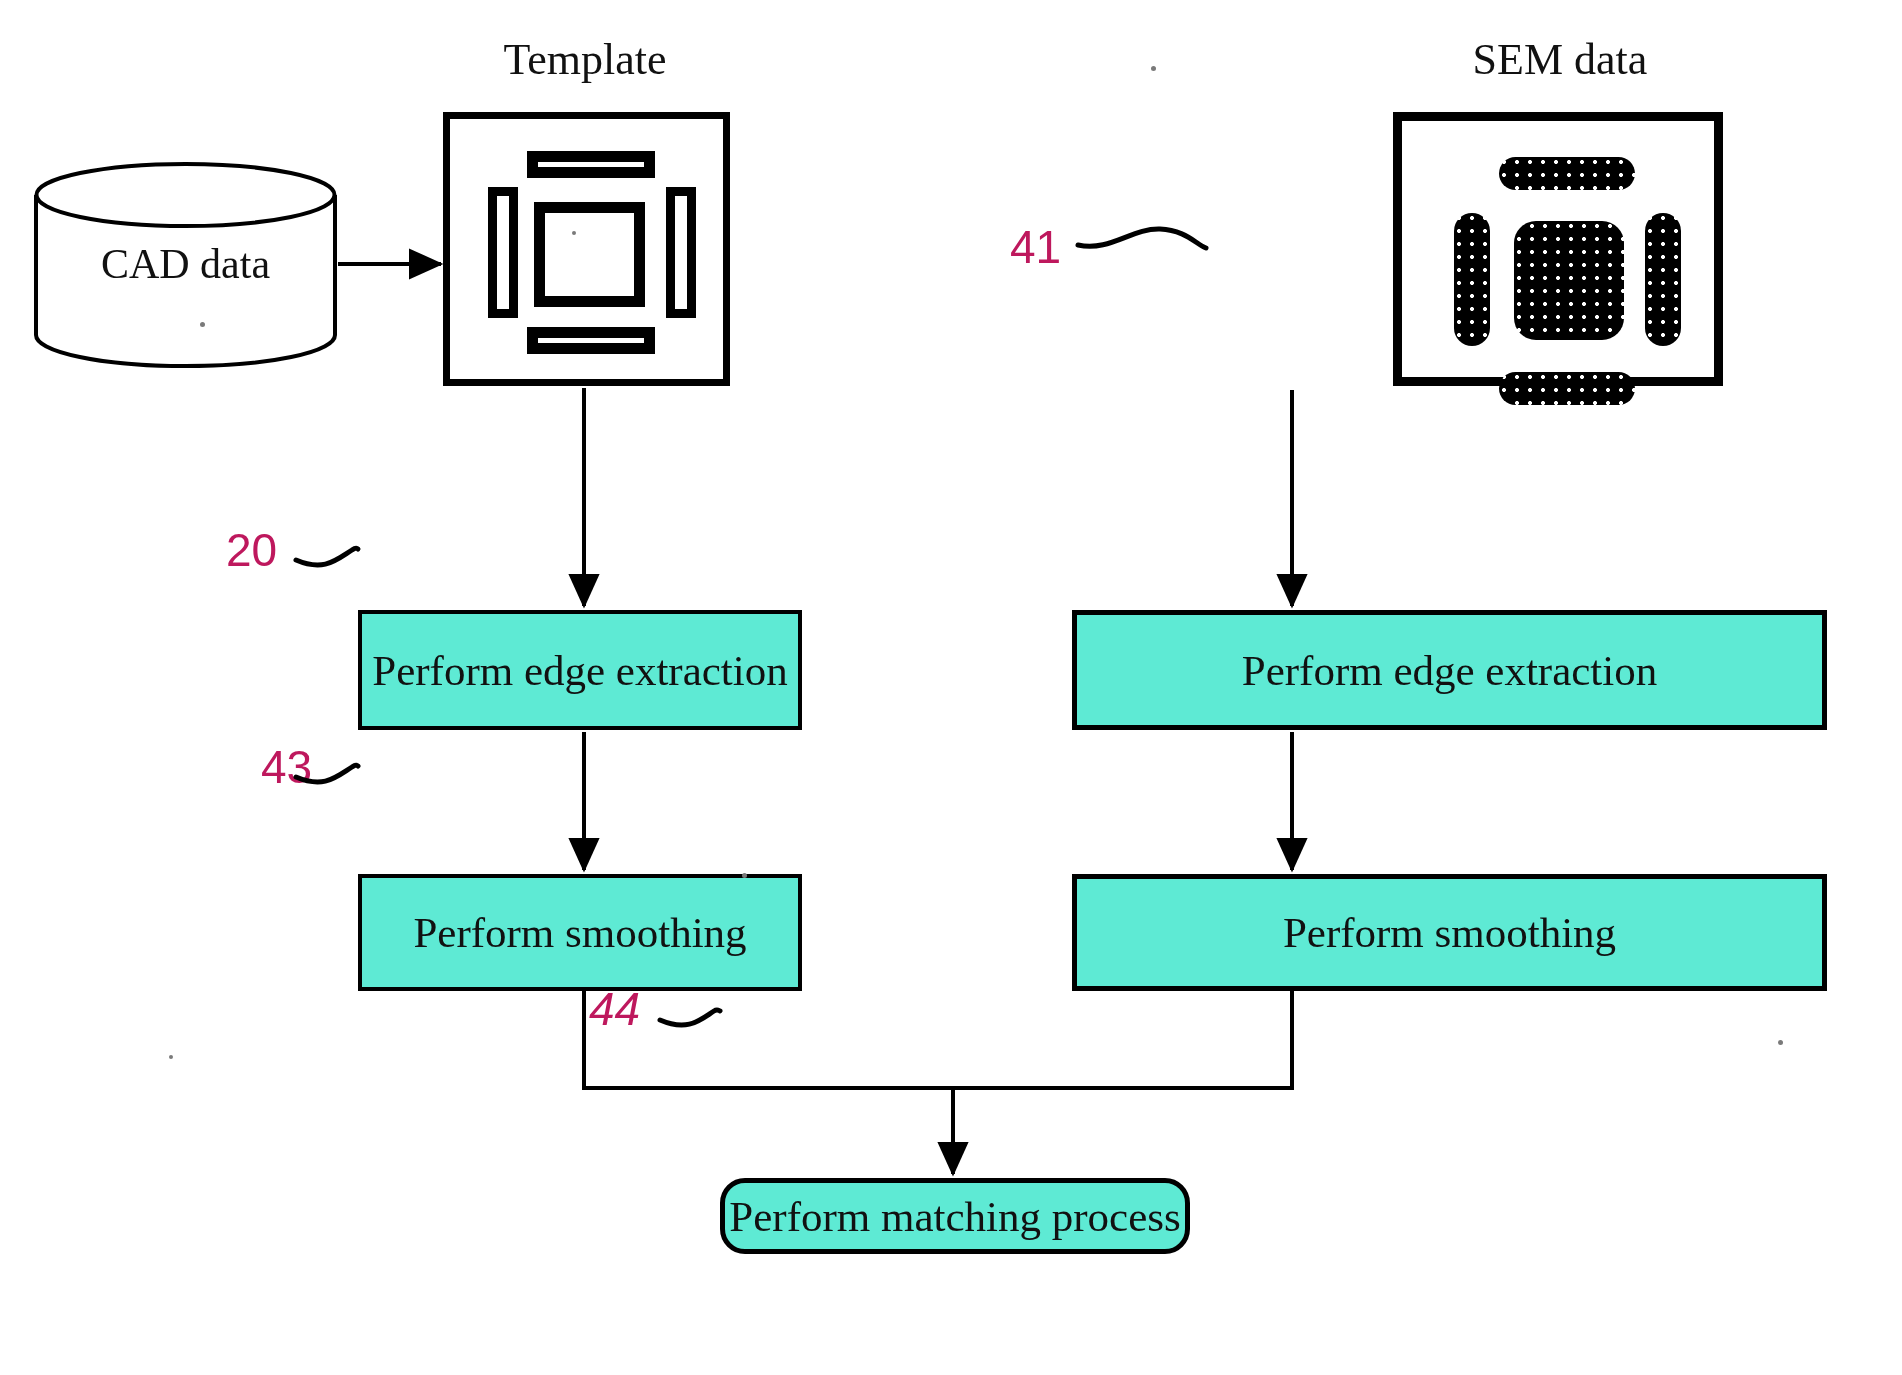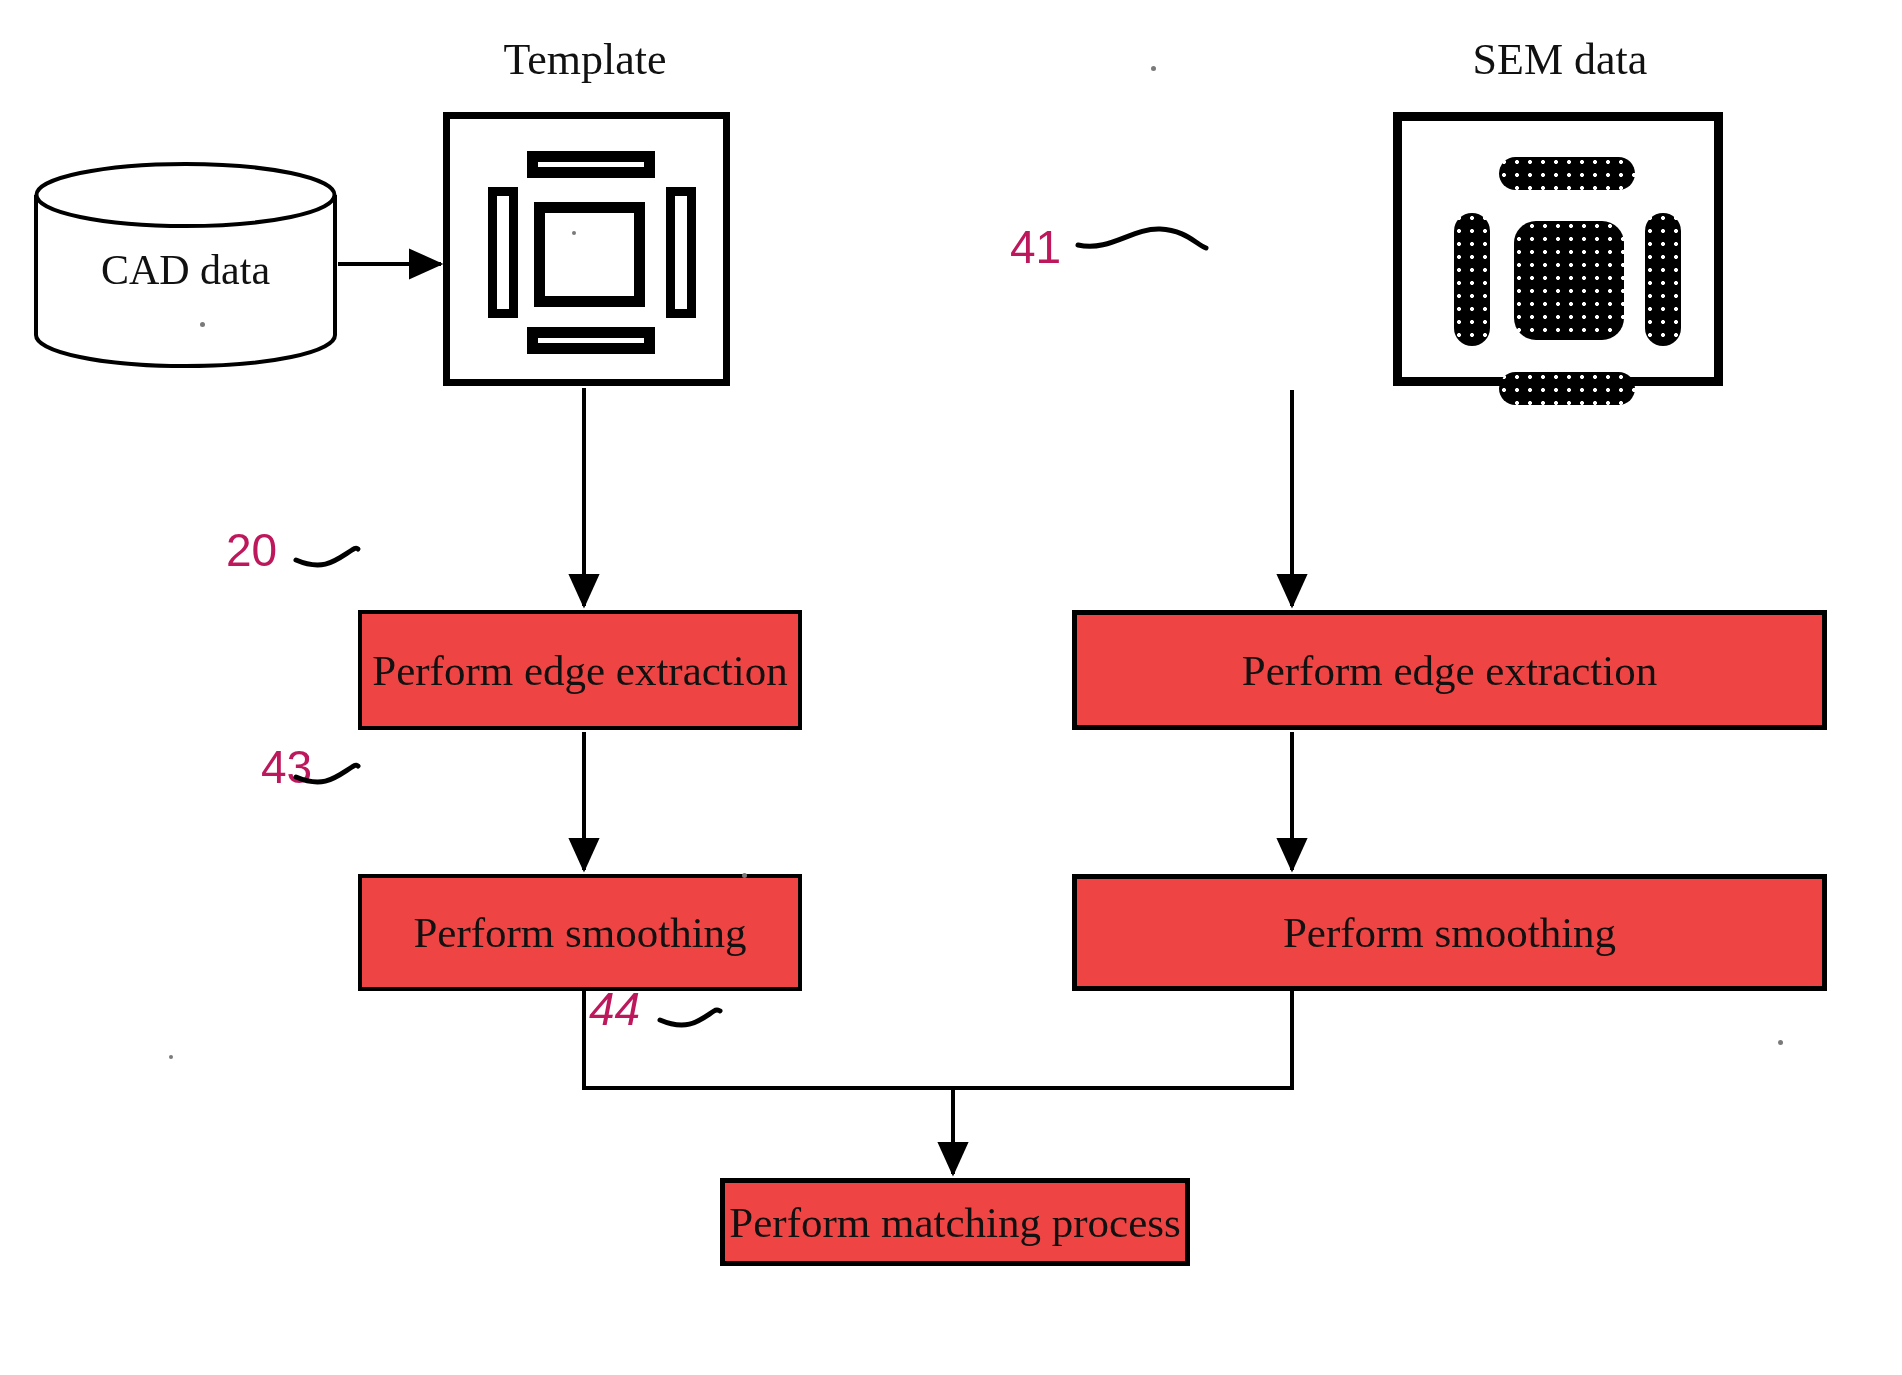--- a/index.html
+++ b/index.html
@@ -68,21 +68,21 @@
       radial-gradient(circle at 3px 3px, #fff 1.9px, rgba(255,255,255,0) 2.2px);
     background-size: 13px 13px;
     background-position: 2px 2px;
   }
 
   
   .proc-box {
     position: absolute;
     box-sizing: border-box;
     border: 4px solid #000;
-    background: #ef4444;
+    background: #5eead4;
     display: flex;
     align-items: center;
     justify-content: center;
   }
   .proc-box.heavy { border-width: 5px; }
   .proc-label {
     font-size: 43px;
     line-height: 1;
     white-space: nowrap;
     color: #111;
@@ -113,21 +113,21 @@
 
   <div class="abs heading" style="left:430px; top:38px; width:310px;">Template</div>
 
   <div class="abs heading" style="left:1400px; top:38px; width:320px;">SEM data</div>
 
   <div class="cyl-wrap" style="left:33px; top:162px; width:305px; height:206px;">
     <svg width="305" height="206" viewBox="0 0 305 206">
       <path d="M3,33 L3,173 A149,31 0 0 0 302,173 L302,33" fill="#ffffff" stroke="#000000" stroke-width="4"></path>
       <ellipse cx="152.5" cy="33" rx="149" ry="31" fill="#ffffff" stroke="#000000" stroke-width="4"></ellipse>
     </svg>
-    <div class="cyl-label" style="top:84px;">CAD data</div>
+    <div class="cyl-label" style="top:78px;">CAD data</div>
   </div>
 
   <div class="pattern-box tmpl-box" style="left:443px; top:112px; width:287px; height:274px;">
 
     <div class="feat-outline" style="left:77px; top:32px; width:128px; height:27px;"></div>
 
     <div class="feat-outline thin" style="left:38px; top:68px; width:30px; height:131px;"></div>
 
     <div class="feat-outline thin" style="left:216px; top:68px; width:30px; height:131px;"></div>
 
@@ -158,21 +158,21 @@
   </div>
 
   <div class="proc-box heavy" style="left:1072px; top:610px; width:755px; height:120px;">
     <span class="proc-label">Perform edge extraction</span>
   </div>
 
   <div class="proc-box heavy" style="left:1072px; top:874px; width:755px; height:117px;">
     <span class="proc-label">Perform smoothing</span>
   </div>
 
-  <div class="proc-box heavy" style="left:720px; top:1178px; width:470px; height:88px;">
+  <div class="proc-box heavy" style="left:720px; top:1178px; width:470px; height:76px;border-radius:25px;">
     <span class="proc-label">Perform matching process</span>
   </div>
 
   <div class="ref-num" style="left:1010px; top:224px;">41</div>
 
   <div class="ref-num" style="left:226px; top:527px;">20</div>
 
   <div class="ref-num" style="left:226px; top:744px;margin-left:35px;">43</div>
 
   <div class="ref-num" style="left:589px; top:986px;font-style:italic;">44</div>

